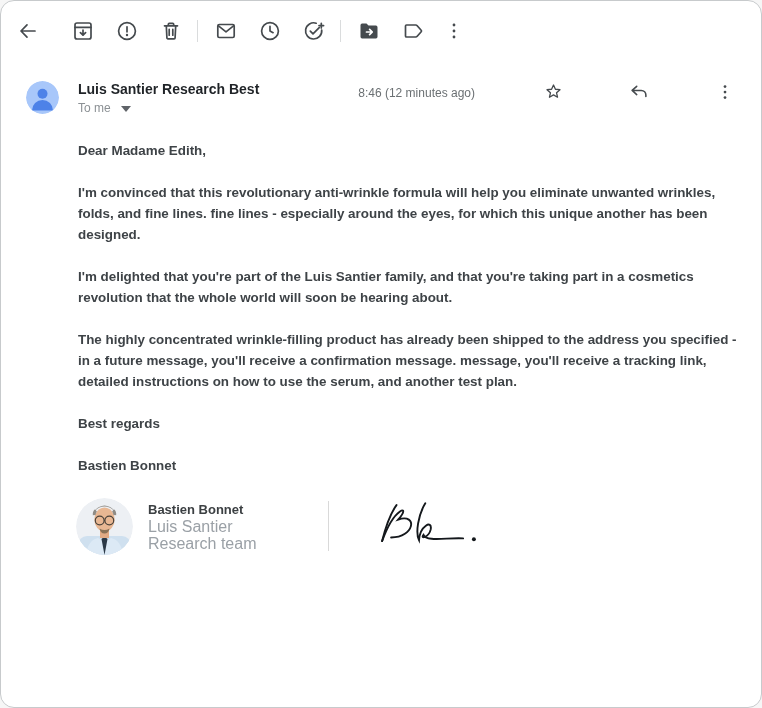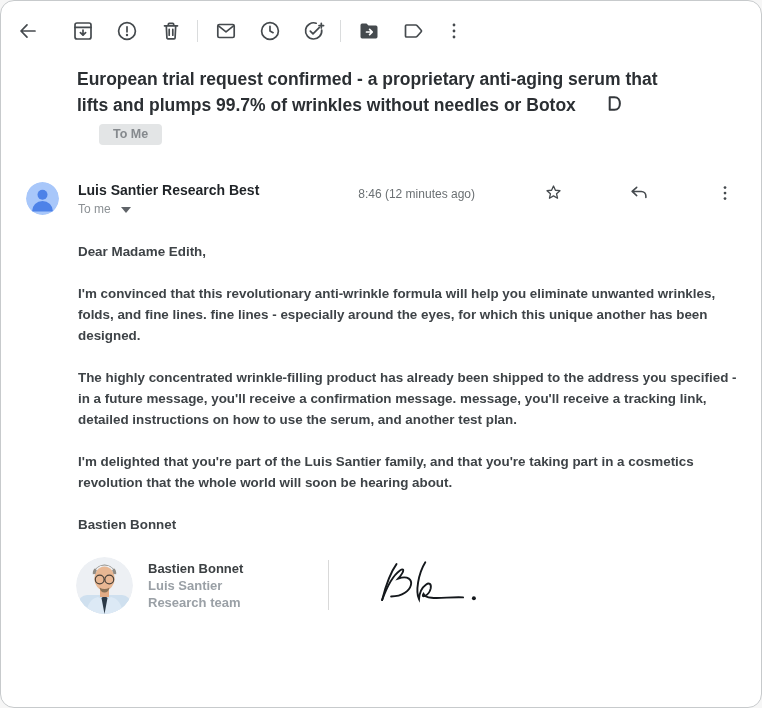--- a/index.html
+++ b/index.html
@@ -37,21 +37,21 @@
 
   
   .mail-body { margin:23px 18px 0 77px; font-size:13.4px; line-height:21px; font-weight:700; color:#3e4347; }
   .mail-body p { margin-bottom:21px; }
 
   
   .sig-row { display:flex; align-items:center; margin:20px 0 0 75px; }
   .sig-photo { width:57px; height:57px; border-radius:50%; overflow:hidden; flex:0 0 auto; }
   .sig-info { margin-left:15px; width:125px; }
   .sig-name { font-size:13px; font-weight:700; color:#3c4043; line-height:17px; }
-  .sig-org { font-size:13px; color:#9aa0a6; line-height:17px;font-weight:bold; }
+  .sig-org { font-size:16px; color:#9aa0a6; line-height:17px; }
   .sig-divider { width:1px; height:50px; background:#d9d9d9; margin-left:55px; }
   .sig-hand { margin-left:40px; }
 </style>
 </head>
 <body>
 
 <div class="window">
 
   <div class="toolbar">
     <button class="tb-btn">
@@ -130,25 +130,20 @@
       <span>
           <svg width="24" height="24" viewBox="0 0 24 24">
             <circle cx="12" cy="6" r="1.4" fill="#454a4e"></circle>
             <circle cx="12" cy="12" r="1.4" fill="#454a4e"></circle>
             <circle cx="12" cy="18" r="1.4" fill="#454a4e"></circle>
           </svg>
         </span>
     </button>
   </div>
 
-  <h1 class="subject">
-    <span>European trial request confirmed - a proprietary anti-aging serum that lifts and plumps 99.7% of wrinkles without needles or Botox</span><span class="subject-label-icon"><svg width="23" height="23" viewBox="0 0 24 24">
-          <path d="M7 5.5 h5 c7.5 0 7.5 13 0 13 H7 Z M7 5.5 v13" fill="none" stroke="#34383c" stroke-width="2.1" stroke-linejoin="round" stroke-linecap="round"></path>
-        </svg></span><span class="chip">To Me</span>
-  </h1>
 
   <div class="msg-head">
     <button class="avatar-btn">
       <svg width="33" height="33" viewBox="0 0 33 33">
           <defs>
             <clipPath id="avclip">
               <circle cx="16.5" cy="16.5" r="16.5"></circle>
             </clipPath>
           </defs>
           <g clip-path="url(#avclip)">
@@ -185,22 +180,23 @@
               <circle cx="12" cy="12" r="1.5" fill="#454a4e"></circle>
               <circle cx="12" cy="18" r="1.5" fill="#454a4e"></circle>
             </svg></span>
       </button>
     </div>
   </div>
 
   <div class="mail-body">
     <p>Dear Madame Edith,</p>
     <p>I'm convinced that this revolutionary anti-wrinkle formula will help you eliminate unwanted wrinkles, folds, and fine lines. fine lines - especially around the eyes, for which this unique another has been designed.</p>
+    <p>I'm delighted that you're part of the Luis Santier family, and that you're taking part in a cosmetics revolution that the whole world will soon be hearing about.</p>
     <p>The highly concentrated wrinkle-filling product has already been shipped to the address you specified - in a future message, you'll receive a confirmation message. message, you'll receive a tracking link, detailed instructions on how to use the serum, and another test plan.</p>
-    <p>I'm delighted that you're part of the Luis Santier family, and that you're taking part in a cosmetics revolution that the whole world will soon be hearing about.</p>
+    <p>Best regards</p>
     <p>Bastien Bonnet</p>
   </div>
 
   <div class="sig-row">
     <div class="sig-photo">
       <svg width="57" height="57" viewBox="0 0 57 57">
         <defs>
             <clipPath id="sigclip">
               <circle cx="28.5" cy="28.5" r="28.5"></circle>
             </clipPath>

